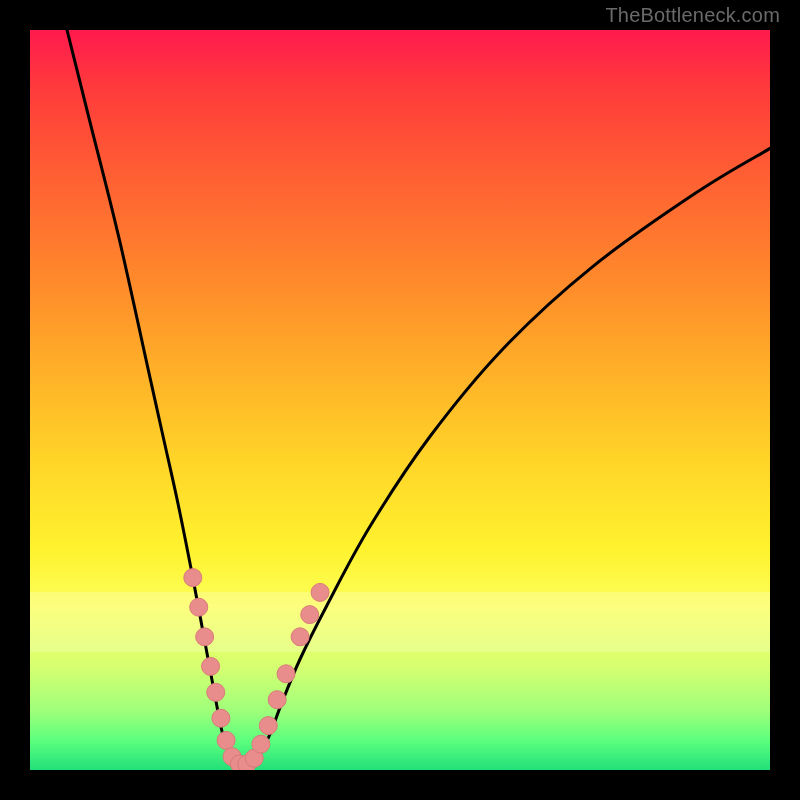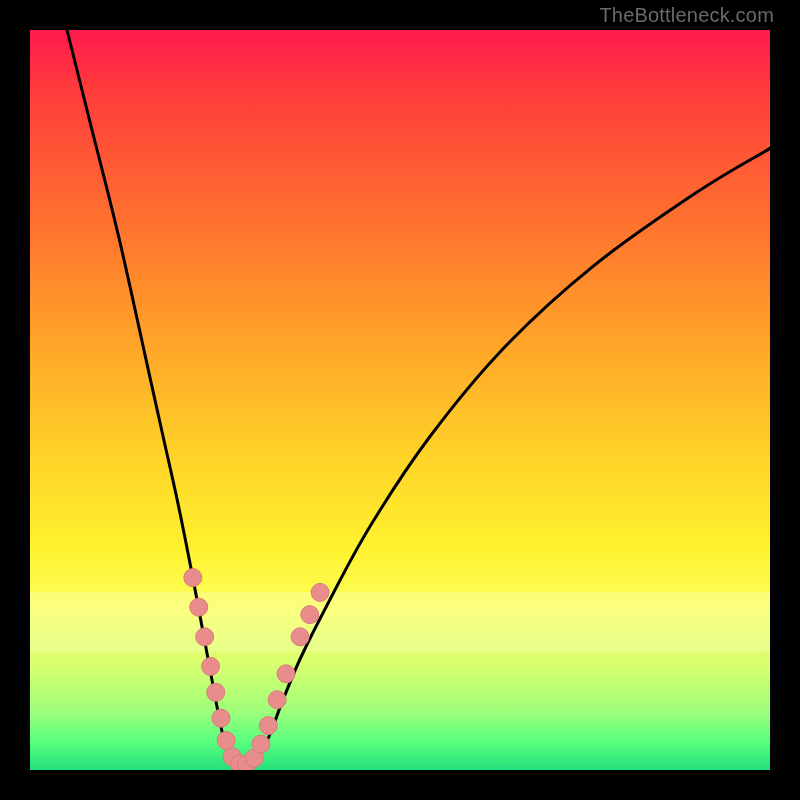--- a/index.html
+++ b/index.html
@@ -50,21 +50,21 @@
     left: 0;
     width: 100%;
     top: 76%;
     height: 8%;
     background: rgba(255,255,255,0.22);
     pointer-events: none;
   }
   .watermark {
     position: absolute;
     top: 4px;
-    right: 26px;
+    right: 20px;
     color: #6a6a6a;
     font-size: 20px;
     letter-spacing: 0.2px;
     user-select: none;
   }
 </style>
 </head>
 <body>
 
 <div class="frame">

